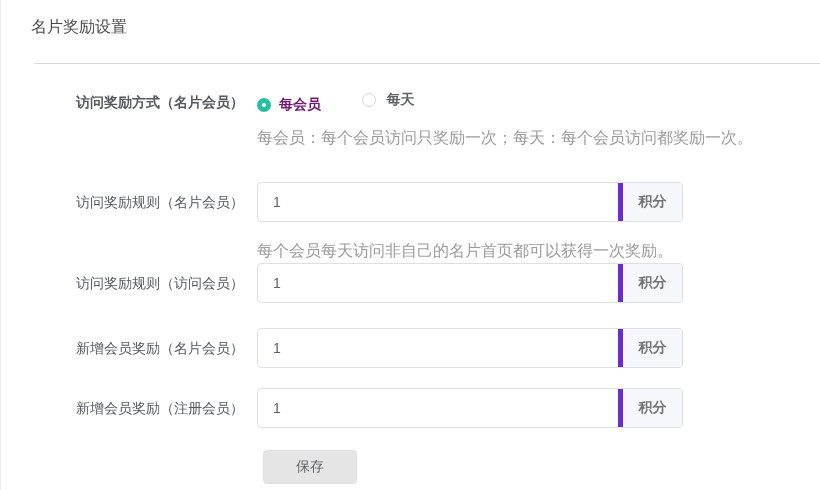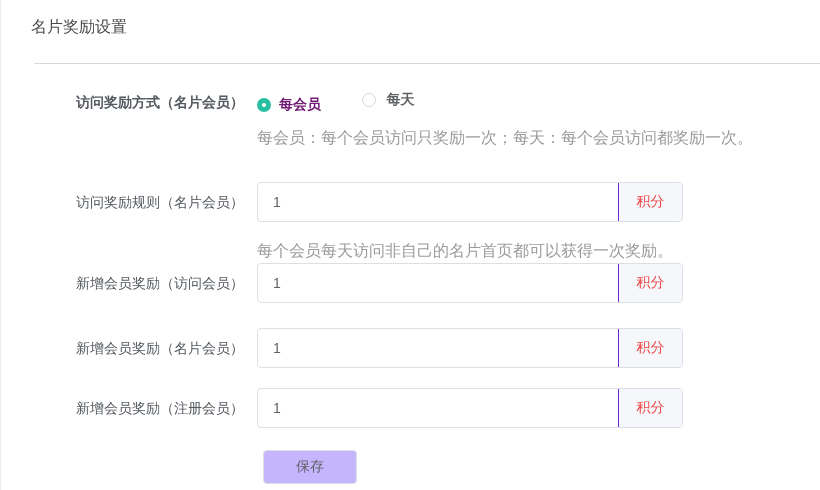--- a/index.html
+++ b/index.html
@@ -85,34 +85,35 @@
     padding: 0 15px;
     font-size: 14px;
     color: #606266;
     font-family: "Liberation Sans", "DejaVu Sans", sans-serif;
     background: transparent;
   }
   .append {
     width: 64px;
     flex-shrink: 0;
     background: #f5f7fa;
-    border-left: 1px solid #6d28d9;
-    color: #ef4444;
+    border-left: 5px solid #6d28d9;
+    color: #737373;
     font-size: 14px;
     display: flex;
     align-items: center;
     justify-content: center;
+    font-weight: bold;
   }
 
   .button-row { margin-top: 22px; margin-left: 232px; }
   .save-button {
     min-width: 71px;
     height: 34px;
     padding: 0 32px;
-    background: #c4b5fd;
+    background: #e5e5e5;
     border: 1px solid #dcdfe6;
     border-radius: 4px;
     font-size: 14px;
     color: #606266;
     font-family: "Liberation Sans", "DejaVu Sans", sans-serif;
     cursor: pointer;
   }
 </style>
 </head>
 <body>
@@ -145,21 +146,21 @@
     <div class="form-row row-input-1">
       <label class="form-label">访问奖励规则（名片会员）</label>
       <div class="control input-group">
         <input type="text" value="1" style="">
         <span class="append">积分</span>
       </div>
     </div>
 
     <div class="helper helper-2">每个会员每天访问非自己的名片首页都可以获得一次奖励。</div>
     <div class="form-row row-input-2">
-      <label class="form-label">新增会员奖励（访问会员）</label>
+      <label class="form-label">访问奖励规则（访问会员）</label>
       <div class="control input-group">
         <input type="text" value="1" style="">
         <span class="append">积分</span>
       </div>
     </div>
 
     <div class="form-row row-input-3">
       <label class="form-label">新增会员奖励（名片会员）</label>
       <div class="control input-group">
         <input type="text" value="1" style="">

